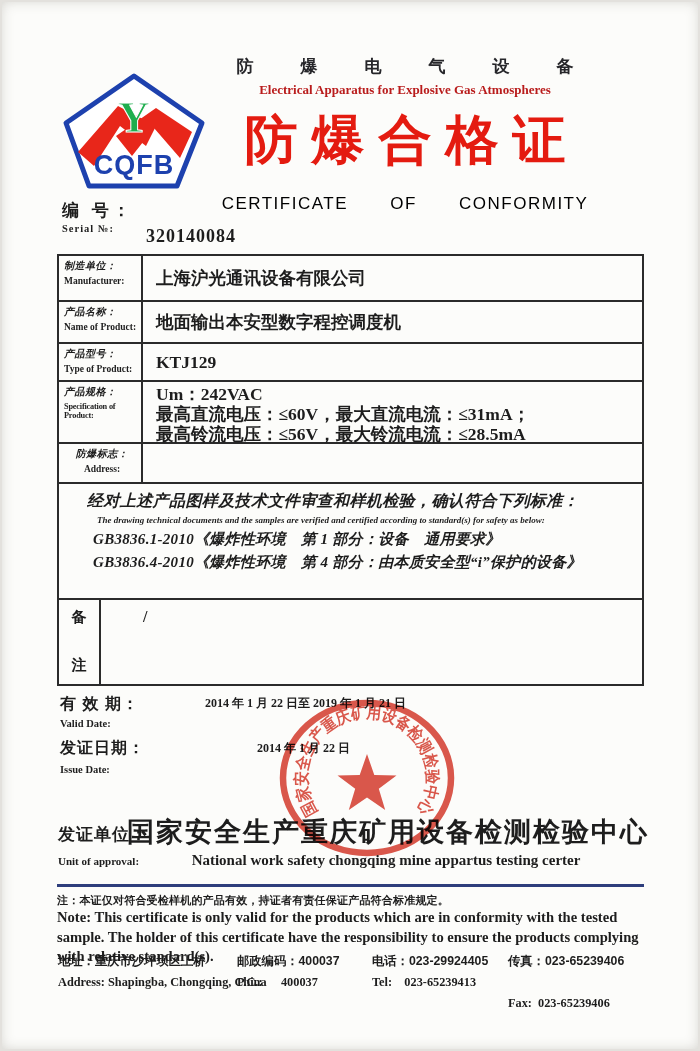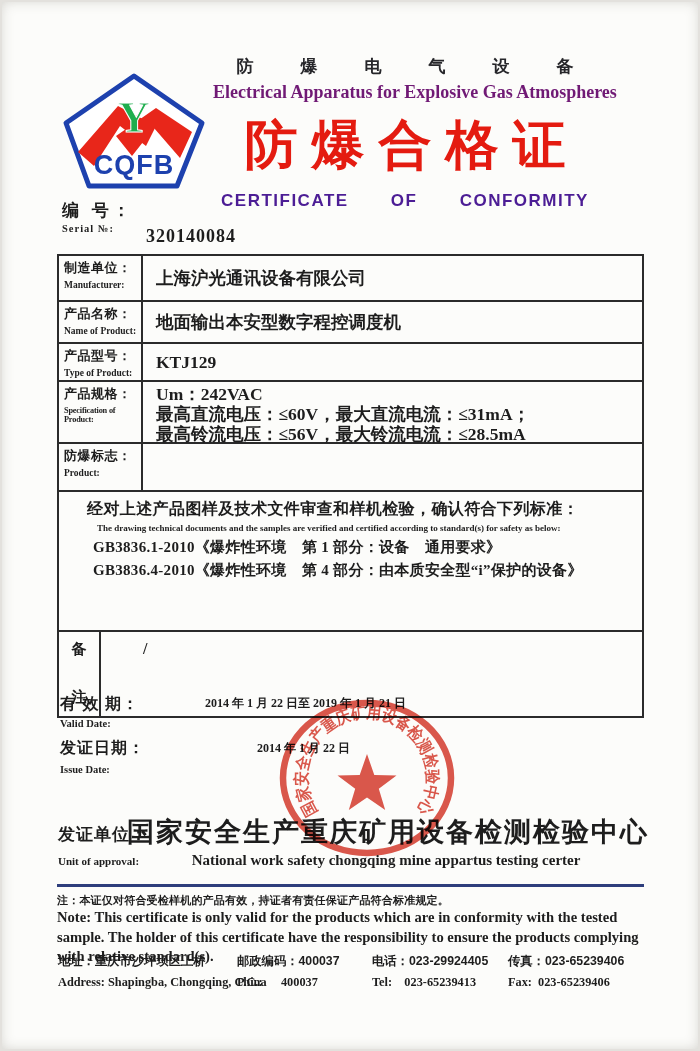--- a/index.html
+++ b/index.html
@@ -7,38 +7,38 @@
   body { font-family:"Liberation Sans", sans-serif; background:#efeeec; }
   .page {
     position:relative; width:700px; height:1051px; overflow:hidden;
     background:#fcfcfa; color:#1d1d1d;
     box-shadow: inset 0 0 0 2px #e3e1dd, inset 0 0 14px rgba(90,85,75,.28);
   }
   
   .logo { position:absolute; left:58px; top:70px; width:152px; height:120px; }
   .head-block { position:absolute; left:213px; top:55px; width:384px; text-align:center; }
   .line-zh { font-size:17px; font-weight:bold; letter-spacing:47px; margin-right:-47px; color:#26262a; white-space:nowrap; }
-  .sub-en  { font-family:"Liberation Serif", serif; font-weight:bold; font-size:18px; margin-top:4px; white-space:nowrap; color:#701a75; }
+  .sub-en  { font-family:"Liberation Serif", serif; font-weight:bold; font-size:13px; margin-top:4px; white-space:nowrap; color:#b91c1c; }
   .main-red{ color:#e41b10; font-size:53px; font-weight:bold; letter-spacing:14px; margin-right:-14px; margin-top:7px; white-space:nowrap; }
-  .cert-en { font-size:17px; font-weight:bold; letter-spacing:1.5px; word-spacing:36px; margin-top:9px; white-space:nowrap; color:#4c1d95; }
+  .cert-en { font-size:17px; font-weight:normal; letter-spacing:1.5px; word-spacing:36px; margin-top:17px; white-space:nowrap; color:#000000; }
   
   .serial-zh { position:absolute; left:62px; top:199px; font-size:17px; font-weight:bold; letter-spacing:4px; }
   .serial-en { position:absolute; left:62px; top:223px; font-size:10.5px; font-weight:bold; font-family:"Liberation Serif", serif; letter-spacing:1px; }
   .serial-val{ position:absolute; left:146px; top:226px; font-size:18px; font-weight:600; font-family:"Liberation Serif", serif; letter-spacing:1px; }
   
   .cert-table { position:absolute; left:57px; top:254px; width:587px; border:2px solid #2b2b2b; background:transparent; }
   .row { display:flex; border-bottom:2px solid #2b2b2b; }
   .row:last-child { border-bottom:none; }
   .lbl { width:84px; flex:0 0 84px; border-right:2px solid #2b2b2b; padding:3px 1px 2px 5px; }
-  .lbl .zh { font-size:13px; font-weight:bold; letter-spacing:.5px; }
+  .lbl .zh { font-size:10px; font-weight:bold; letter-spacing:.5px;font-style:italic; }
   .lbl .en { font-size:9.5px; font-weight:bold; font-family:"Liberation Serif", serif; margin-top:3px; }
   .lbl .en.tiny { font-size:8.3px; letter-spacing:-.2px; }
   .val { flex:1; display:flex; align-items:center; padding-left:13px; font-family:"Liberation Serif", serif; font-size:17.5px; font-weight:600; }
   .r1 { height:46px; } .r2 { height:42px; } .r3 { height:38px; }
-  .r4 { height:62px; } .r5 { height:48px; } .r6 { height:140px; } .r7 { height:84px; }
+  .r4 { height:62px; } .r5 { height:40px;text-align:center; } .r6 { height:116px;font-style:italic; } .r7 { height:84px; }
   .val-lines { padding-top:2px; line-height:20px; display:block; }
   .val-lines div { white-space:nowrap; }
   .std-cell { flex:1; padding:7px 8px 0 28px; }
   .std-zh { font-size:16px; font-weight:bold; letter-spacing:.4px; }
   .std-en { font-size:9px; font-weight:bold; font-family:"Liberation Serif", serif; margin:3px 0 5px 10px; }
   .std-item { font-size:15px; font-weight:600; font-family:"Liberation Serif", serif; margin:4px 0 0 6px; letter-spacing:.3px; }
   .remark-lbl { width:42px; flex:0 0 42px; border-right:2px solid #2b2b2b; display:flex; flex-direction:column; justify-content:space-between; align-items:center; padding:8px 0 9px; font-size:15px; font-weight:bold; }
   .remark-val { flex:1; padding:8px 0 0 42px; font-family:"Liberation Serif", serif; font-size:16px; font-weight:600; }
   
   .fld-zh { position:absolute; font-size:16px; font-weight:bold; letter-spacing:1px; }
@@ -48,21 +48,21 @@
   .issuer-val-zh { position:absolute; left:127px; top:814px; width:518px; font-size:27px; font-weight:bold; font-family:"Liberation Serif", serif; letter-spacing:2px; white-space:nowrap; }
   .issuer-val-en { position:absolute; left:127px; top:852px; width:518px; text-align:center; font-size:15px; font-weight:bold; font-family:"Liberation Serif", serif; }
   .rule-navy { position:absolute; left:57px; top:884px; width:587px; height:3px; background:#2e3e7c; }
   
   .note { position:absolute; left:57px; top:893px; width:594px; }
   .note-zh { font-size:11px; font-weight:bold; letter-spacing:.2px; margin-bottom:0; }
   .note-en { font-size:14.6px; font-weight:600; font-family:"Liberation Serif", serif; line-height:19.5px; }
   
   .contact { position:absolute; left:58px; top:953px; width:616px; display:flex; white-space:pre; }
   .contact .col { display:flex; flex-direction:column; }
-  .c1{ width:179px; } .c2{ width:135px; } .c3{ width:136px; } .c4{ width:160px; }
+  .c1{ width:179px; } .c2{ width:135px; } .c3{ width:136px; } .c4{ width:160px;gap:21px; }
   .contact .zh { font-size:12.3px; font-weight:bold; margin-bottom:5px; }
   .contact .en { font-size:12.3px; font-weight:bold; font-family:"Liberation Serif", serif; }
   
   .stamp { position:absolute; left:277px; top:699px; width:180px; height:162px; opacity:.85; mix-blend-mode:multiply; }
 </style>
 </head>
 <body>
 
 <div class="page">
 
@@ -114,21 +114,21 @@
       </div>
       <div class="val val-lines">
         <div>Um：242VAC</div>
         <div>最高直流电压：≤60V，最大直流电流：≤31mA；</div>
         <div>最高铃流电压：≤56V，最大铃流电流：≤28.5mA</div>
       </div>
     </div>
     <div class="row r5">
       <div class="lbl">
         <div class="zh">防爆标志：</div>
-        <div class="en">Product:</div>
+        <div class="en">Address:</div>
       </div>
     </div>
     <div class="row r6">
       <div class="std-cell">
         <div class="std-zh">经对上述产品图样及技术文件审查和样机检验，确认符合下列标准：</div>
         <div class="std-en">The drawing technical documents and the samples are verified and certified according to standard(s) for safety as below:</div>
         <div class="std-item">GB3836.1-2010《爆炸性环境　第 1 部分：设备　通用要求》</div>
         <div class="std-item">GB3836.4-2010《爆炸性环境　第 4 部分：由本质安全型“i”保护的设备》</div>
       </div>
     </div>

